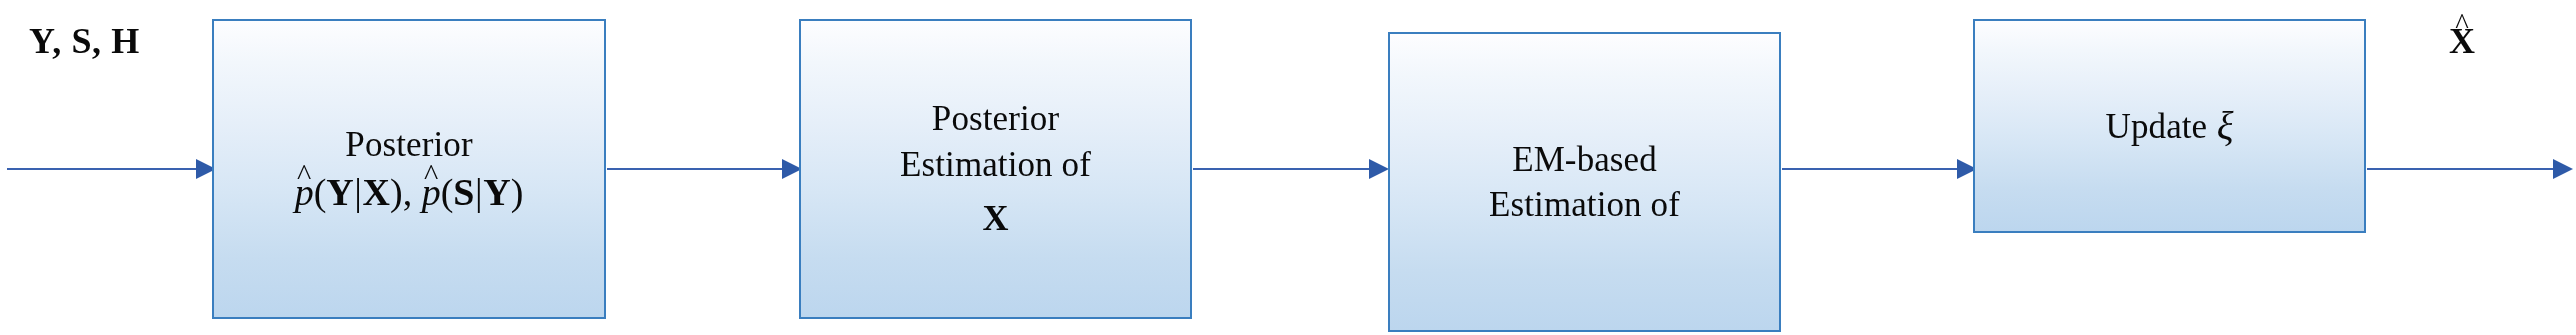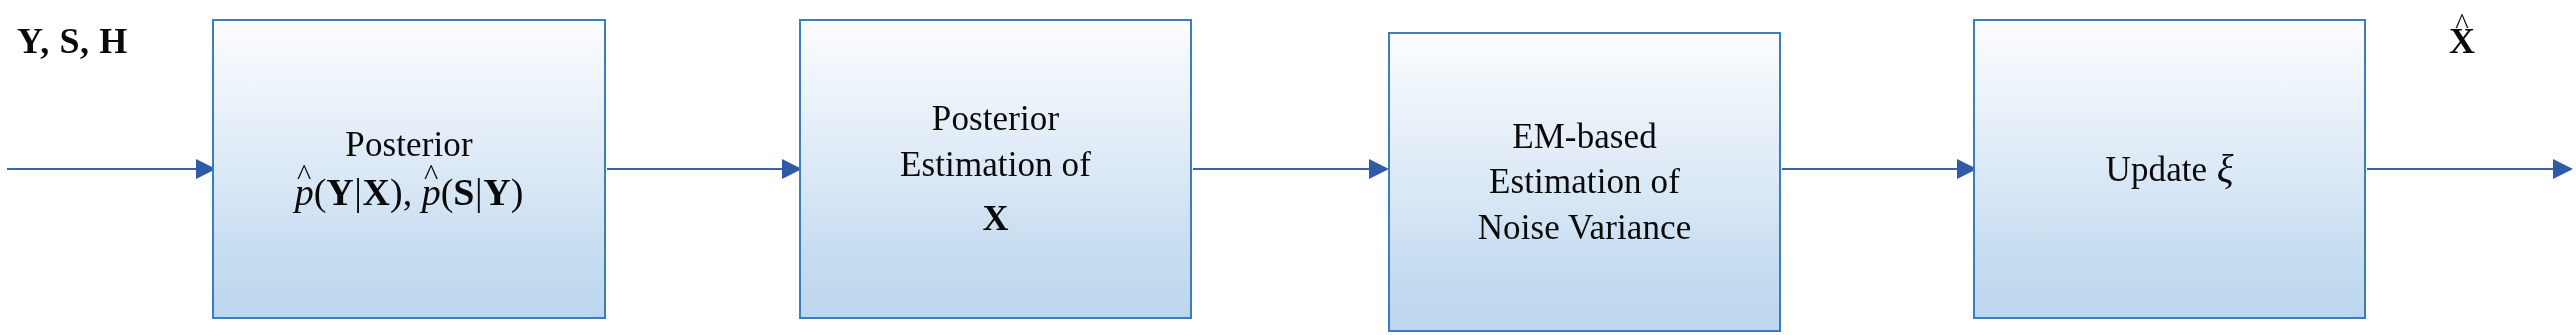--- a/index.html
+++ b/index.html
@@ -119,21 +119,21 @@
     white-space: nowrap;
     letter-spacing: 0.6px;
   }
   .side-label .hat-wrap > .hat { top: -0.34em; }
 </style>
 </head>
 <body>
 
 <div id="canvas">
 
-  <div class="side-label" style="left:17px; top:20px;">
+  <div class="side-label" style="left:29px; top:20px;">
     <span>Y, S, H</span>
   </div>
 
   <div class="arrow" id="arrow-0" style="left:7px; top:162px; width:209px;">
     <div class="shaft"></div>
     <div class="head"></div>
   </div>
 
   <div class="box" style="left:212px; top:19.3px; width:394px; height:300px;">
     <div class="box-lines">
@@ -159,30 +159,29 @@
 
   <div class="arrow" style="left:1193px; top:162px; width:196px;">
     <div class="shaft"></div>
     <div class="head"></div>
   </div>
 
   <div class="box" style="left:1388px; top:20px; width:393px; height:300px;margin-top:12px;">
     <div class="box-lines">
       <div class="bline">EM-based</div>
       <div class="bline">Estimation of</div>
-      <div class="bline">Noise Variance</div>
     </div>
   </div>
 
   <div class="arrow" style="left:1782px; top:162px; width:195px;">
     <div class="shaft"></div>
     <div class="head"></div>
   </div>
 
-  <div class="box" style="left:1973px; top:19.3px; width:393px; height:300px;">
+  <div class="box" style="left:1973px; top:19.3px; width:393px; height:214px;">
     <div class="box-lines" style="flex-direction:row;">
       <span class="bline">Update</span>
       <span class="bline greek">ξ</span>
     </div>
   </div>
 
   <div class="arrow" style="left:2367px; top:162px; width:206px;">
     <div class="shaft"></div>
     <div class="head"></div>
   </div>

